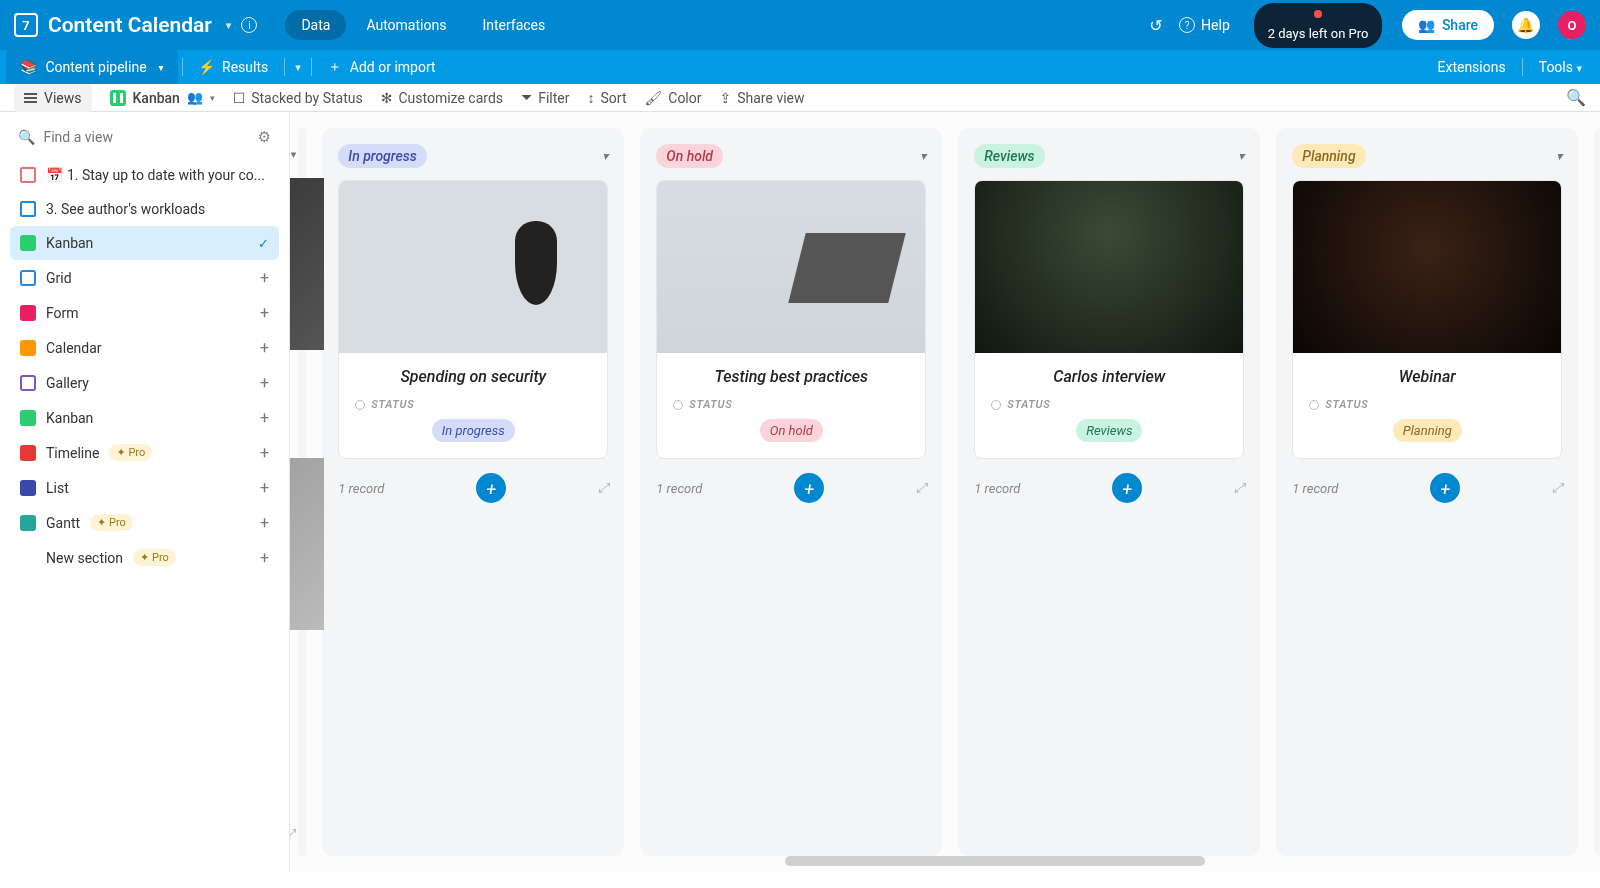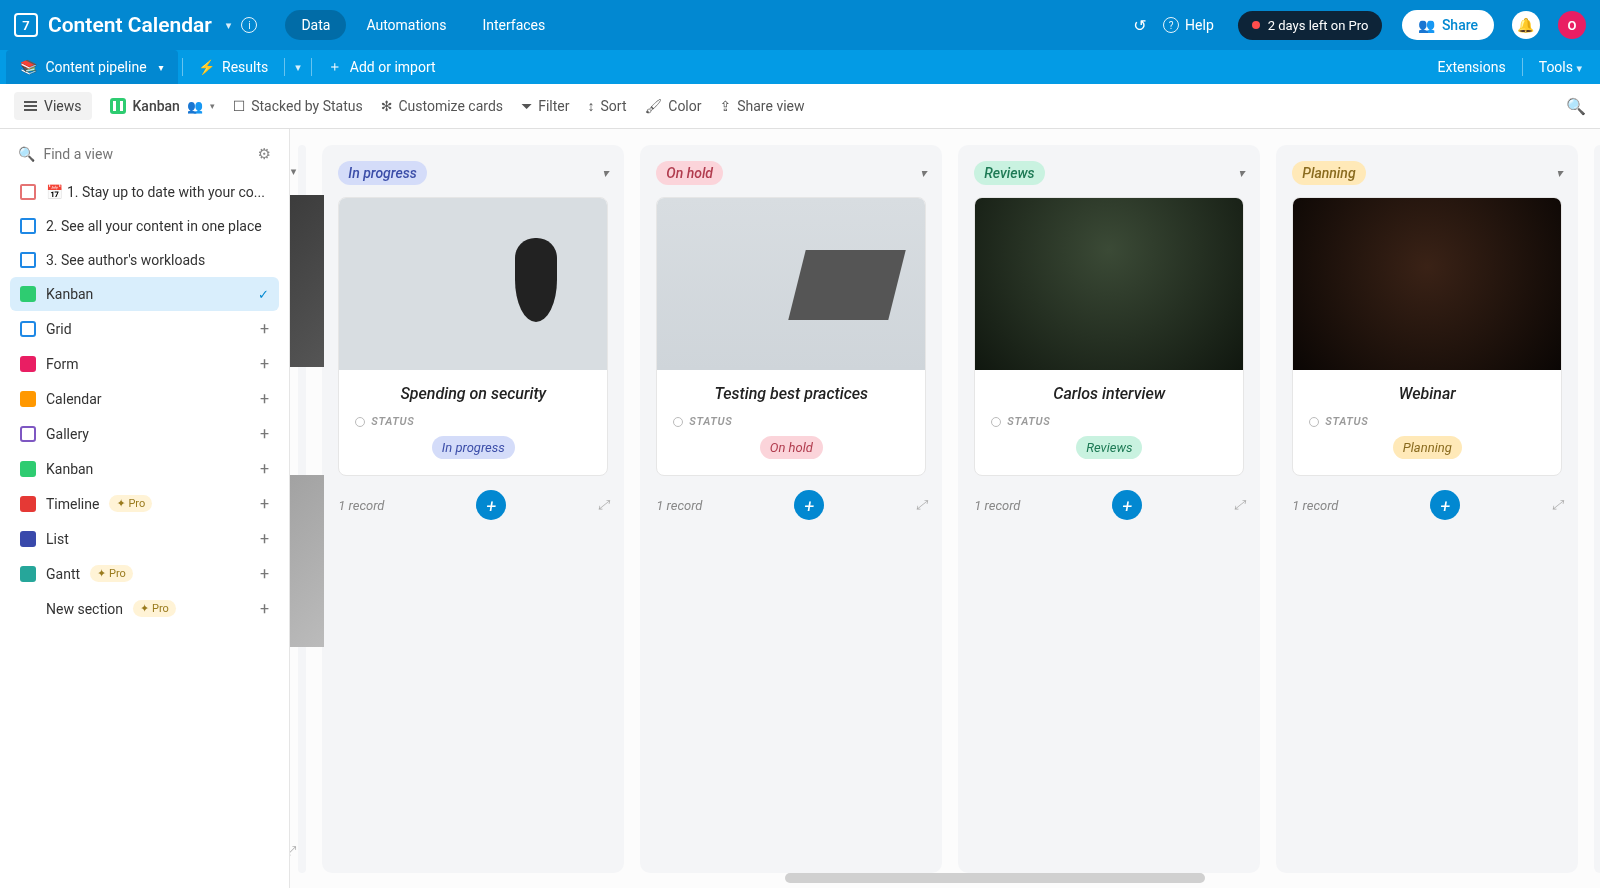--- a/index.html
+++ b/index.html
@@ -8,37 +8,37 @@
 .app-icon{width:24px;height:24px;border:2px solid #fff;border-radius:4px;display:flex;align-items:center;justify-content:center;font-size:13px;font-weight:600;}
 .app-title{font-size:21px;font-weight:600;margin-right:4px;}
 .chev{font-size:11px;opacity:.85;}
 .info-ic{width:16px;height:16px;border:1.5px solid #fff;border-radius:50%;display:flex;align-items:center;justify-content:center;font-size:10px;opacity:.9;margin-right:8px;}
 .topnav{display:flex;gap:4px;margin-left:10px;}
 .topnav-item{padding:7px 16px;border-radius:20px;font-size:14px;cursor:pointer;}
 .topnav-item.active{background:rgba(0,0,0,.2);}
 .top-spacer{flex:1;}
 .top-ic{width:18px;height:18px;display:flex;align-items:center;justify-content:center;font-size:16px;cursor:pointer;}
 .help-btn{display:flex;align-items:center;gap:6px;font-size:14px;cursor:pointer;margin:0 4px;}
-.trial-pill{background:#0d2438;color:#fff;padding:7px 14px;border-radius:20px;display:flex;align-items:center;gap:8px;font-size:13px;margin:0 10px;}
+.trial-pill{background:#0d2438;color:#fff;padding:7px 14px;border-radius:20px;display:flex;align-items:center;gap:8px;font-size:13px;margin:0 10px;flex-direction:column;}
 .trial-dot{width:8px;height:8px;background:#ff4d4d;border-radius:50%;}
 .share-btn{background:#fff;color:#0288d1;padding:7px 16px;border-radius:20px;display:flex;align-items:center;gap:6px;font-size:14px;font-weight:500;cursor:pointer;}
 .bell{width:28px;height:28px;background:#fff;border-radius:50%;display:flex;align-items:center;justify-content:center;color:#0288d1;font-size:14px;cursor:pointer;margin-left:8px;}
 .avatar{width:28px;height:28px;background:#e91e63;border-radius:50%;display:flex;align-items:center;justify-content:center;color:#fff;font-size:13px;font-weight:600;margin-left:8px;}
 
 .tablebar{height:34px;background:#039be5;display:flex;align-items:center;color:#fff;font-size:14px;}
 .table-tab{display:flex;align-items:center;gap:8px;padding:0 14px;height:34px;background:#0288d1;border-top-left-radius:4px;border-top-right-radius:4px;cursor:pointer;margin-left:6px;}
 .table-tab .ico{font-size:14px;}
 .tab-chev{font-size:10px;margin-left:4px;}
 .results{display:flex;align-items:center;gap:6px;padding:0 12px;cursor:pointer;}
 .vr{width:1px;height:18px;background:rgba(255,255,255,.4);margin:0 4px;}
 .add-import{display:flex;align-items:center;gap:8px;padding:0 12px;cursor:pointer;}
 .tablebar .spacer{flex:1;}
 .exttools{display:flex;align-items:center;gap:12px;padding-right:18px;}
 
-.viewbar{height:45px;border-bottom:1px solid #e0e0e0;display:flex;align-items:center;padding:0 14px;gap:18px;font-size:14px;color:#444;}
+.viewbar{height:28px;border-bottom:1px solid #e0e0e0;display:flex;align-items:center;padding:0 14px;gap:18px;font-size:14px;color:#444;}
 .views-btn{display:flex;align-items:center;gap:7px;background:#f2f2f2;padding:6px 10px;border-radius:4px;cursor:pointer;}
 .hamb{display:flex;flex-direction:column;gap:2px;}
 .hamb span{display:block;width:13px;height:2px;background:#555;}
 .kanban-btn{display:flex;align-items:center;gap:7px;cursor:pointer;font-weight:500;}
 .kb-ic{width:16px;height:16px;background:#2ecc71;border-radius:3px;position:relative;}
 .kb-ic::before,.kb-ic::after{content:"";position:absolute;background:#fff;width:3px;top:3px;bottom:3px;}
 .kb-ic::before{left:3px;}.kb-ic::after{right:3px;}
 .people-ic{font-size:13px;color:#666;}
 .mini-chev{font-size:9px;color:#777;}
 .tool{display:flex;align-items:center;gap:6px;cursor:pointer;color:#555;}
@@ -220,24 +220,20 @@
       <input placeholder="Find a view" style="">
       <span class="gear">⚙</span>
     </div>
     <div class="viewlist" id="viewlist">
         <div class="view-item">
           <span class="vi-event"></span>
           <span>📅 1. Stay up to date with your co...</span>
         </div>
         <div class="view-item">
           <span class="vi-grid"></span>
-          <span>2. See all your content in one place</span>
-        </div>
-        <div class="view-item">
-          <span class="vi-grid"></span>
           <span>3. See author's workloads</span>
         </div>
         <div class="view-item active">
           <span class="vi-kb"></span>
           <span>Kanban</span>
           <span class="check">✓</span>
         </div>
       </div>
 
     <div class="create-list" id="createlist">

